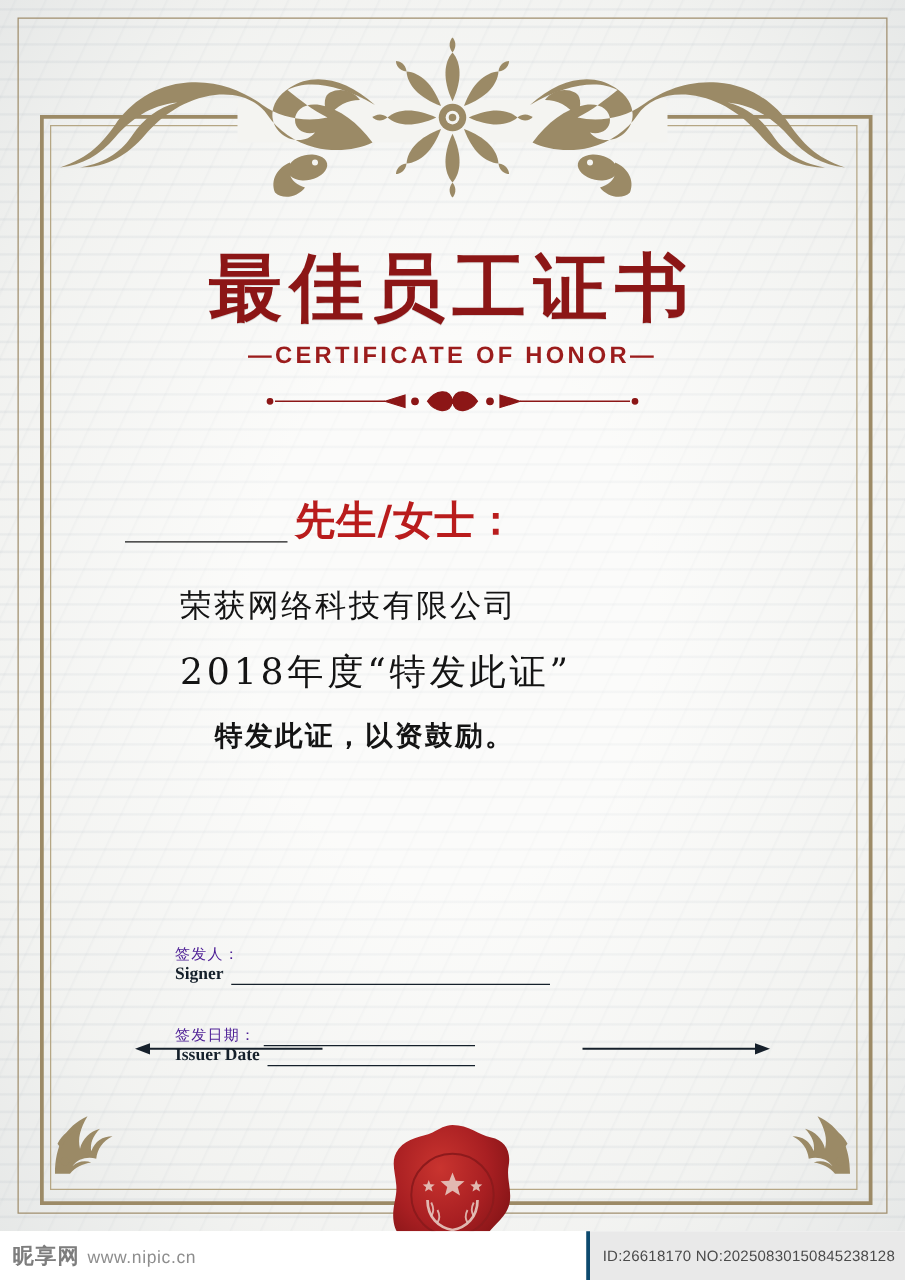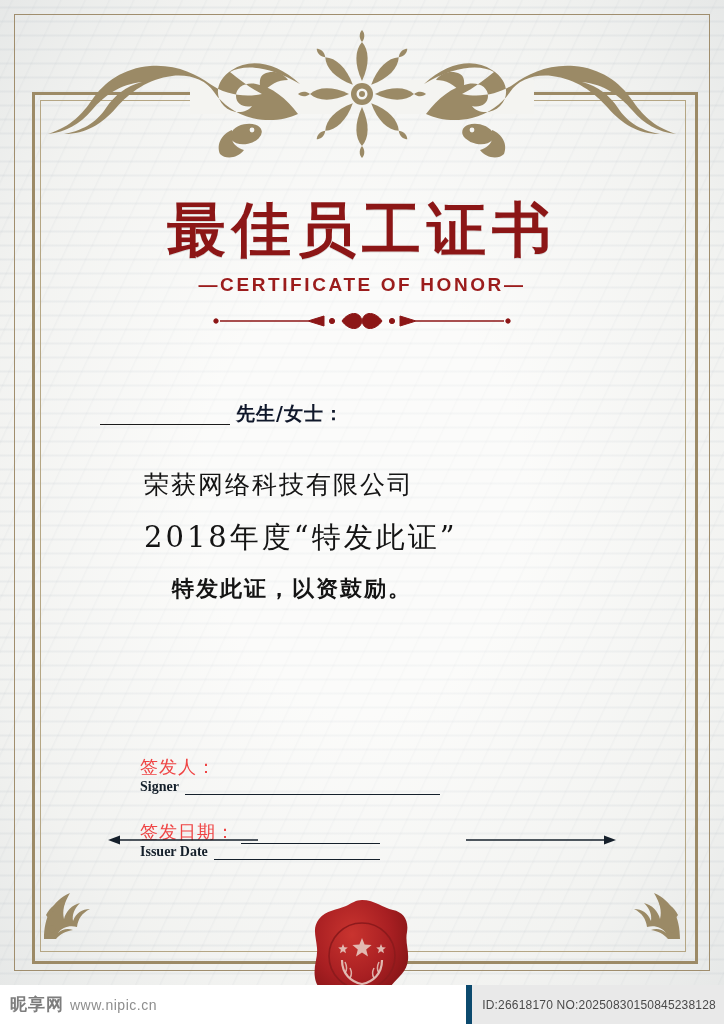--- a/index.html
+++ b/index.html
@@ -159,23 +159,23 @@
     display: flex;
     align-items: flex-end;
   }
   .blank-rule {
     flex: 0 0 130px;
     border-bottom: 1.6px solid #1b1b1b;
     height: 24px;
   }
   .recipient-label {
     font-family: "DejaVu Sans", serif;
-    font-size: 19px;
+    font-size: 32px;
     font-weight: bold;
-    color: #0f172a;
+    color: #b91c1c;
     letter-spacing: 1px;
     padding-left: 6px;
     line-height: 1;
     padding-bottom: 2px;
   }
 
   .body-line {
     position: absolute;
     left: 144px;
     font-family: "DejaVu Serif", serif;
@@ -206,22 +206,22 @@
     left: 140px;
     top: 755px;
     width: 300px;
   }
   .sig-row {
     display: flex;
     align-items: flex-end;
   }
   .sig-cn {
     font-family: "DejaVu Sans", sans-serif;
-    font-size: 18px;
-    color: #ef4444;
+    font-size: 12px;
+    color: #4c1d95;
     letter-spacing: 1px;
     white-space: nowrap;
   }
   .sig-en {
     font-family: "Liberation Serif", serif;
     font-size: 14px;
     color: #15202b;
     white-space: nowrap;
     font-weight: bold;
   }
@@ -288,21 +288,21 @@
   }
   .id-chip {
     position: absolute;
     right: 0;
     top: 0;
     height: 39px;
     background: #e9e9e9;
     display: flex;
     align-items: center;
     padding: 0 8px 0 10px;
-    border-left: 6px solid #0c4a6e;
+    border-left: 3px solid #0c4a6e;
   }
   .id-text {
     font-family: "Liberation Sans", sans-serif;
     font-size: 12px;
     color: #4a4a4a;
     letter-spacing: .2px;
   }
 </style>
 </head>
 <body>

